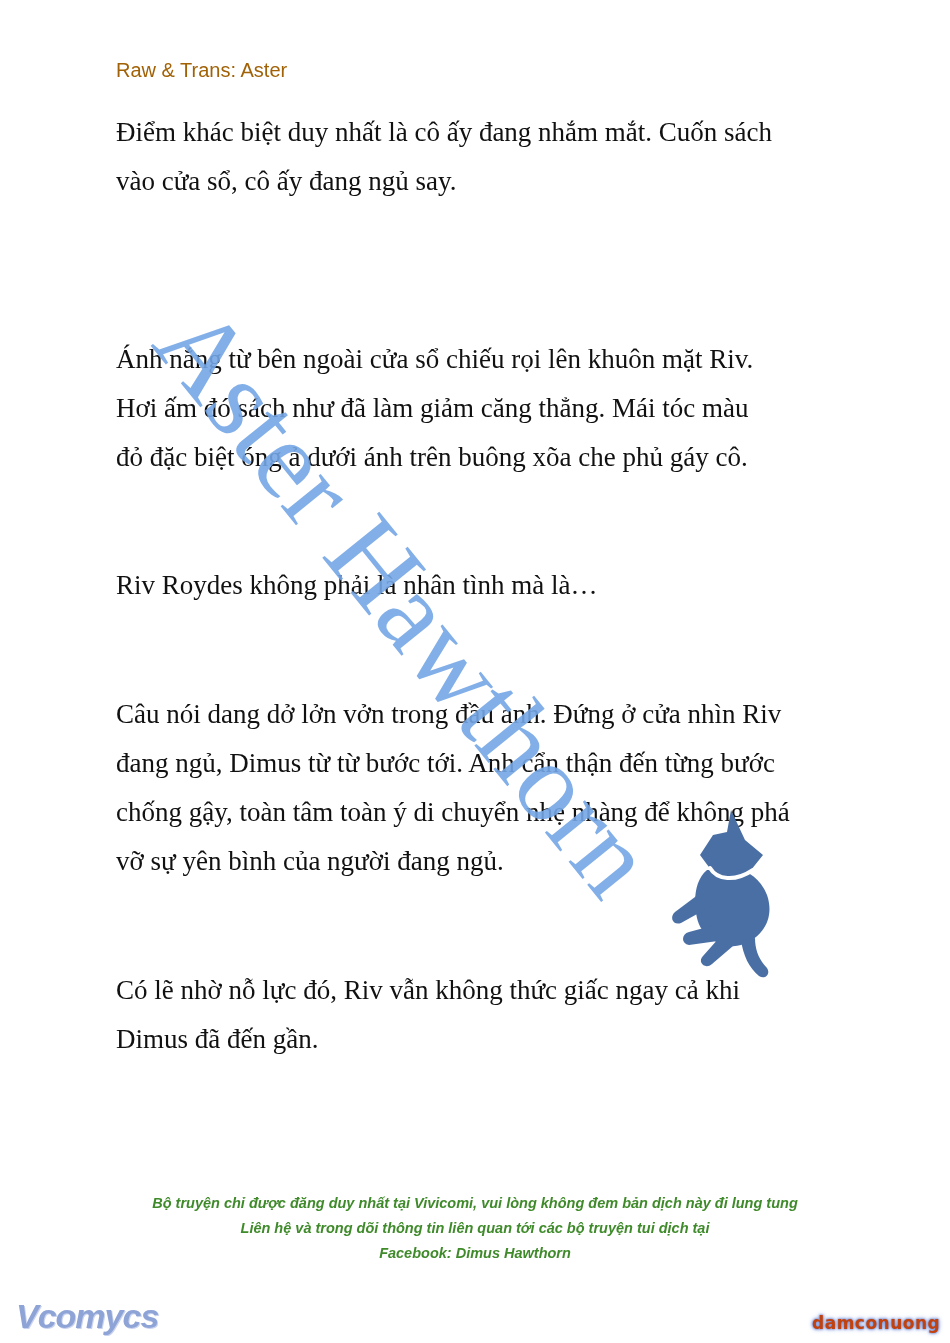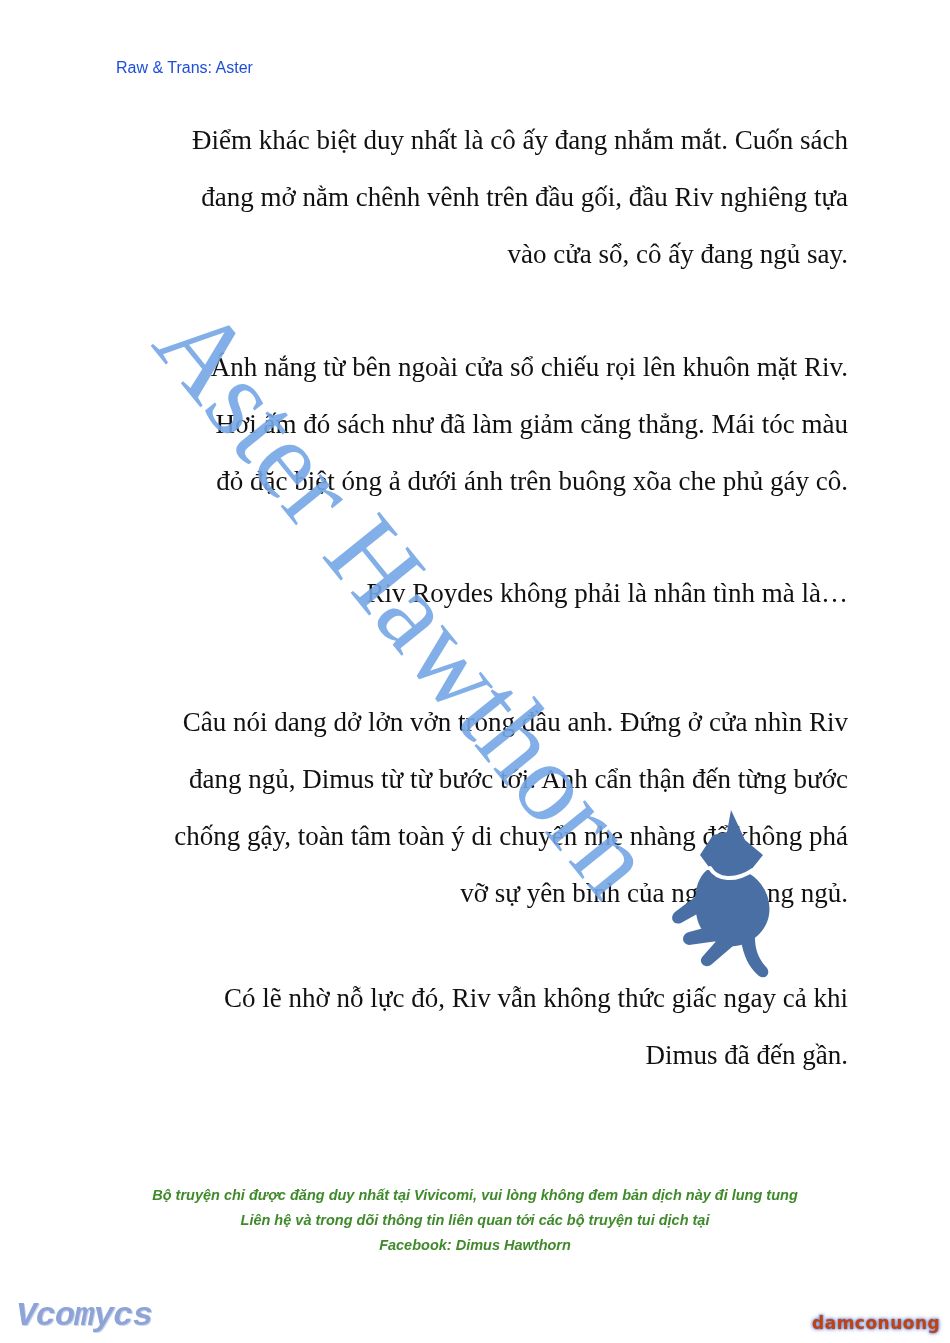--- a/index.html
+++ b/index.html
@@ -1,56 +1,55 @@
 <!DOCTYPE html>
 <html><head>
 <meta charset="utf-8">
 <style>
   html, body { margin: 0; padding: 0; background: #ffffff; }
   body { width: 950px; height: 1343px; position: relative; overflow: hidden; }
   .page { position: absolute; left: 0; top: 0; width: 950px; height: 1343px; background: #fff; }
   .header {
     position: absolute; left: 116px; top: 59px;
-    font-family: "Liberation Sans", sans-serif; font-size: 16px; color: #1d4ed8;
+    font-family: "Liberation Sans", sans-serif; font-size: 20px; color: #a16207;
   }
   .body-text {
     position: absolute; left: 116px; width: 740px;
     font-family: "Liberation Serif", serif; font-size: 27px; color: #111;
     line-height: 49px;
   }
-  .para { margin: 8px; white-space: pre-line; text-align: right; }
+  .para { margin: 0; white-space: pre-line; }
   .cat { position: absolute; left: 655px; top: 800px; width: 125px; height: 180px; }
   .footer-note {
     position: absolute; left: 0; width: 950px; text-align: center;
     font-family: "Liberation Sans", sans-serif; font-style: italic; font-weight: bold;
-    font-size: 14.5px; color: #3f8a2a;
+    font-size: 14.5px; color: #3f8a2a; margin-top: 8px;
   }
   .logo-left {
     position: absolute; left: 16px; top: 1297px;
-    font-family: Liberation Mono, monospace; font-style: italic; font-weight: bold;
+    font-family: Liberation Sans, sans-serif; font-style: italic; font-weight: bold;
     font-size: 34px; color: #8fa4d6; letter-spacing: -1px;
     text-shadow: 1px 1px 0 #c9d3ef;
   }
   .logo-right {
     position: absolute; left: 812px; top: 1313px;
     font-family: "DejaVu Sans", sans-serif; font-weight: bold; font-size: 17px;
     color: #c2410c; letter-spacing: 0.5px;
     text-shadow: 0 0 3px #7c95d8, 0 0 5px #7c95d8, 0 0 2px #5b78c8;
   }
 </style>
 </head>
 <body>
 
 <div class="page">
 
   <div class="header">Raw &amp; Trans: Aster</div>
 
   <div class="body-text" style="top:108px;">
     <div class="para">Điểm khác biệt duy nhất là cô ấy đang nhắm mắt. Cuốn sách</div>
-    <div class="para">đang mở nằm chênh vênh trên đầu gối, đầu Riv nghiêng tựa</div>
     <div class="para">vào cửa sổ, cô ấy đang ngủ say.</div>
   </div>
 
   <div class="body-text" style="top:335px;">
     <div class="para">Ánh nắng từ bên ngoài cửa sổ chiếu rọi lên khuôn mặt Riv.</div>
     <div class="para">Hơi ấm đó sách như đã làm giảm căng thẳng. Mái tóc màu</div>
     <div class="para">đỏ đặc biệt óng ả dưới ánh trên buông xõa che phủ gáy cô.</div>
   </div>
 
   <div class="body-text" style="top:561px;">

